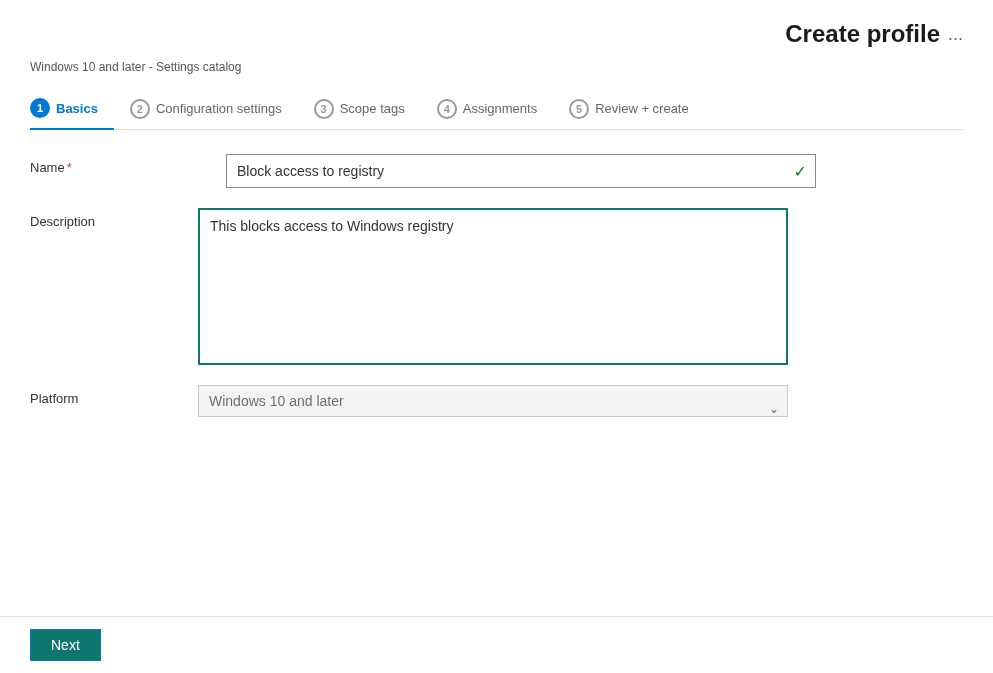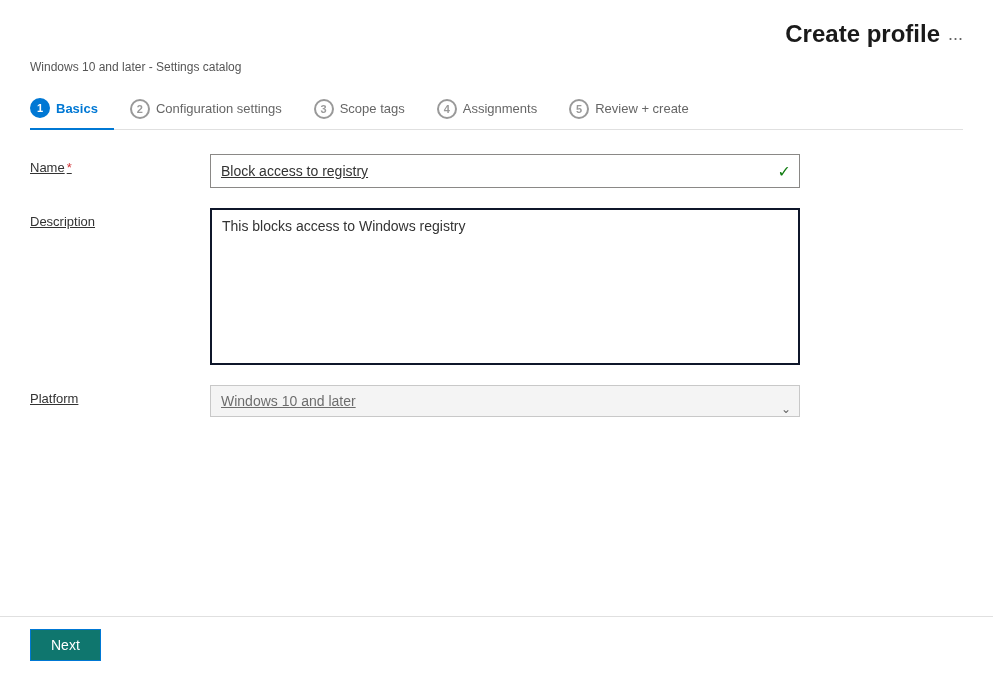--- a/index.html
+++ b/index.html
@@ -105,22 +105,21 @@
     .form-section {
       display: flex;
       flex-direction: column;
       gap: 20px;
       max-width: 960px;
     }
 
     .form-row {
       display: flex;
       align-items: flex-start;
-      gap: 20px;
-      text-decoration: underline;
+      gap: 8px;
     }
 
     .form-label {
       min-width: 160px;
       font-size: 13px;
       color: #333;
       padding-top: 6px;
       flex-shrink: 0;
     }
 
@@ -129,20 +128,21 @@
       margin-left: 2px;
     }
 
     .input-wrapper {
       flex: 1;
       max-width: 590px;
       position: relative;
       border: 1px solid #8a8886;
       display: flex;
       align-items: center;
+      margin-left: 28px;
     }
 
     .input-wrapper input {
       width: 100%;
       height: 32px;
       padding: 4px 30px 4px 10px;
       border: none;
       outline: none;
       font-size: 14px;
       color: #333;
@@ -153,21 +153,21 @@
       position: absolute;
       right: 8px;
       color: #107c10;
       font-size: 16px;
     }
 
     .textarea-wrapper {
       flex: 1;
       max-width: 590px;
       position: relative;
-      border: 2px solid #0f172a;
+      border: 2px solid #0f766e;
     }
 
     .textarea-wrapper textarea {
       width: 100%;
       height: 150px;
       padding: 8px 10px;
       border: none;
       outline: none;
       font-size: 14px;
       color: #333;

